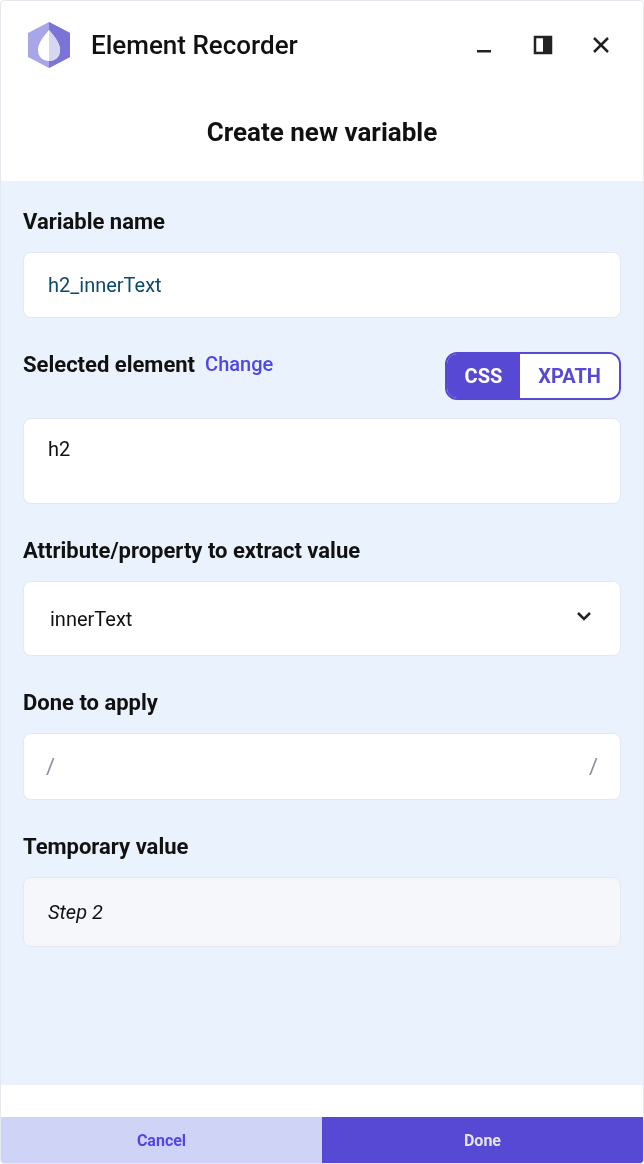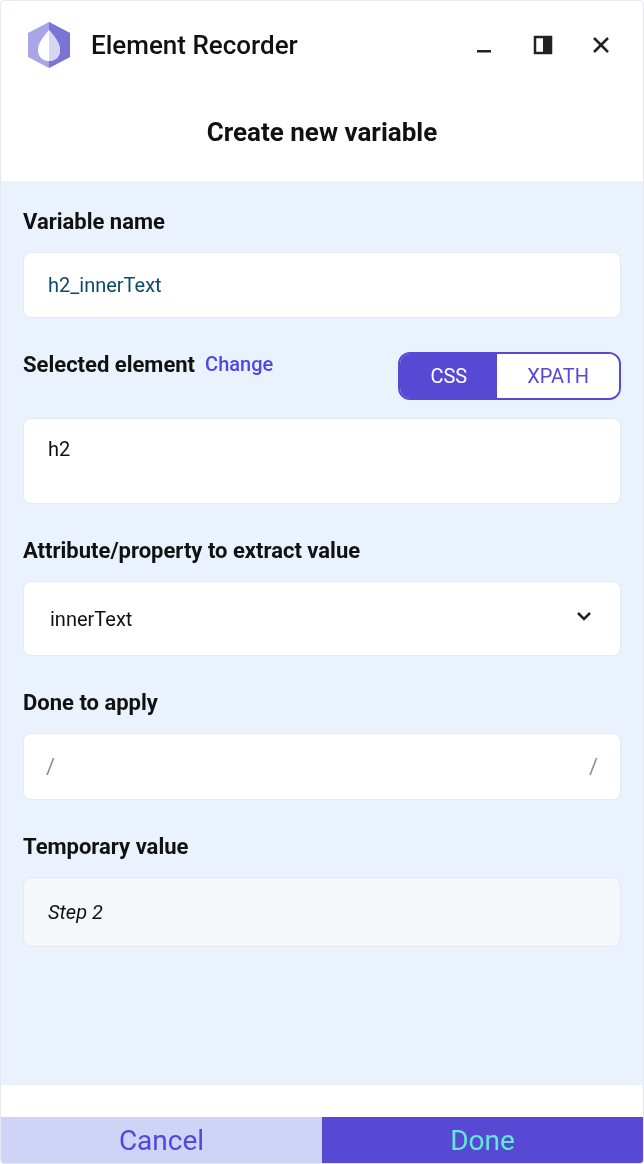--- a/index.html
+++ b/index.html
@@ -10,32 +10,32 @@
 .app-title { font-size: 26px; font-weight: 500; color: #111; flex: 1; }
 .win-controls { display: flex; gap: 34px; align-items: center; padding-right: 6px; }
 .win-btn { width: 24px; height: 24px; display: flex; align-items: center; justify-content: center; cursor: pointer; color: #222; }
 .page-title { text-align: center; font-size: 26px; font-weight: 700; color: #111; padding: 28px 0 34px 0; }
 .form-area { flex: 1; background: #eaf2fd; padding: 28px 22px 0 22px; overflow: auto; }
 .field { margin-bottom: 34px; }
 .label-row { display: flex; align-items: flex-start; gap: 10px; margin-bottom: 18px; }
 .field-label { font-size: 22px; font-weight: 700; color: #111; }
 .change-link { font-size: 20px; font-weight: 500; color: #4f46e5; cursor: pointer; }
 .toggle-group { margin-left: auto; display: flex; border: 2px solid #5749d4; border-radius: 12px; overflow: hidden; }
-.toggle-btn { padding: 10px 30px; font-size: 20px; font-weight: 400; cursor: pointer; background: #fff; color: #5749d4; }
+.toggle-btn { padding: 10px 18px; font-size: 20px; font-weight: 700; cursor: pointer; background: #fff; color: #5749d4; }
 .toggle-btn.active { background: #5749d4; color: #fff; }
 .text-input { width: 100%; background: #fff; border: 1px solid #e6e8f0; border-radius: 8px; padding: 20px 24px; font-size: 20px; color: #0c4a6e; outline: none; }
 .selector-box { width: 100%; background: #fff; border: 1px solid #e6e8f0; border-radius: 8px; padding: 18px 24px 36px 24px; font-size: 20px; color: #111; min-height: 86px; }
 .select-box { width: 100%; background: #fff; border: 1px solid #e6e8f0; border-radius: 8px; padding: 24px 26px; font-size: 20px; color: #111; display: flex; align-items: center; justify-content: space-between; cursor: pointer; text-align: center; }
 .chevron { color: #333; }
 .regex-box { width: 100%; background: #fff; border: 1px solid #e6e8f0; border-radius: 8px; padding: 20px 22px; font-size: 22px; color: #8a8fa3; display: flex; justify-content: space-between; cursor: text; }
 .temp-box { width: 100%; background: #f5f7fb; border: 1px solid #e6e8f0; border-radius: 8px; padding: 22px 24px; font-size: 20px; color: #111; font-style: italic; }
 .footer { display: flex; height: 78px; }
-.footer-btn { flex: 1; display: flex; align-items: center; justify-content: center; font-size: 28px; font-weight: 400; cursor: pointer; margin-top: 32px; }
+.footer-btn { flex: 1; display: flex; align-items: center; justify-content: center; font-size: 16px; font-weight: 700; cursor: pointer; margin-top: 32px; }
 .footer-cancel { background: #cfd4f6; color: #4f46e5; }
-.footer-done { background: #5749d4; color: #5eead4; }
+.footer-done { background: #5749d4; color: #e5e5e5; }
 </style>
 </head>
 <body>
 
 <div class="window">
 
   <div class="titlebar">
     <div class="app-logo">
       <svg width="50" height="50" viewBox="0 0 50 50">
         <polygon points="25,2 46,13 46,37 25,48 4,37 4,13" fill="#a8a6e8"></polygon>

